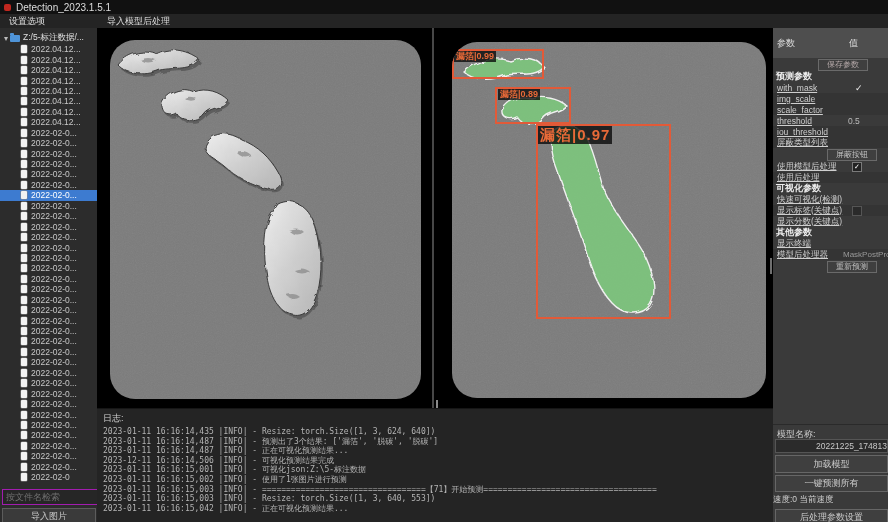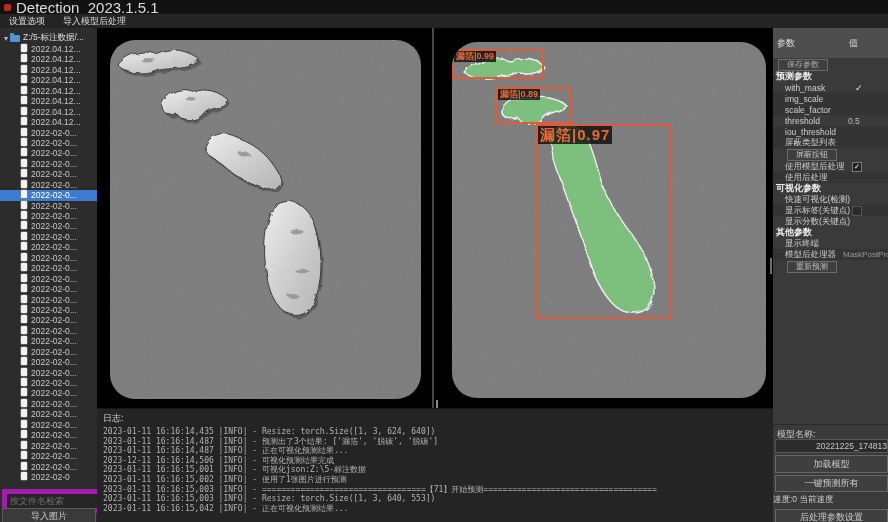--- a/index.html
+++ b/index.html
@@ -1,37 +1,37 @@
 <!DOCTYPE html>
 <html><head>
 <meta charset="utf-8">
 <style>
   html,body{margin:0;padding:0;background:#000;}
   .app{position:relative;width:888px;height:522px;overflow:hidden;background:#1b1b1b;
        font-family:"Liberation Sans",sans-serif;color:#ccc;-webkit-font-smoothing:antialiased;}
   
   .titlebar{position:absolute;left:0;top:0;width:888px;height:14px;background:#111;display:flex;align-items:center;}
   .app-logo{width:7px;height:7px;background:#c0271f;border-radius:2px;margin:0 5px 0 4px;}
-  .title-text{font-size:15px;color:#ddd;}
-  .menubar{position:absolute;left:0;top:14px;width:888px;height:14px;background:#242424;display:flex;align-items:center;border-bottom:1px solid #161616;}
+  .title-text{font-size:10px;color:#ddd;}
+  .menubar{position:absolute;left:0;top:14px;width:888px;height:14px;background:#242424;display:flex;align-items:center;border-bottom:1px solid #161616;gap:44px;}
   .menu-item{font-size:9px;color:#ddd;padding:0 9px;height:14px;line-height:14px;}
   
   .sidebar{position:absolute;left:0;top:28px;width:97px;height:494px;background:#2c2c2c;border-right:1px solid #111;}
   .tree{position:absolute;left:0;top:4px;width:97px;height:454px;overflow:hidden;}
   .tree-root{display:flex;align-items:center;height:12px;padding-left:4px;white-space:nowrap;}
   .arrow{font-size:8px;color:#bbb;margin-right:2px;}
   .folder-icon{position:relative;width:10px;height:7px;background:#4f94d8;border-radius:1px;margin-right:3px;flex:none;}
   .folder-icon::before{content:"";position:absolute;left:0;top:-2px;width:4px;height:2px;background:#4f94d8;border-radius:1px 1px 0 0;}
   .tree-root-label{font-size:8.5px;color:#e0e0e0;overflow:hidden;}
-  .tree-item{display:flex;align-items:flex-start;height:10.45px;padding-left:21px;white-space:nowrap;}
+  .tree-item{display:flex;align-items:center;height:10.45px;padding-left:21px;white-space:nowrap;}
   .tree-item.selected{background:#3d7bd0;}
   .tree-item.selected .ti-label{color:#fff;}
   .file-icon{width:6px;height:8px;background:#f2f2f2;border-radius:1px;margin-right:4px;flex:none;box-shadow:0 0 0 0.5px #888;}
   .ti-label{font-size:8.5px;color:#c8c8c8;}
-  .search-input{position:absolute;left:2px;top:461px;width:89px;height:14px;background:#262626;border:5px solid #a21caf;
+  .search-input{position:absolute;left:2px;top:461px;width:89px;height:14px;background:#262626;border:1px solid #a21caf;
       color:#bbb;font-size:9px;font-family:"Liberation Sans",sans-serif;padding:0 3px;outline:none;}
   .search-input::placeholder{color:#6f6f6f;}
   .import-btn{position:absolute;left:2px;top:480px;width:92px;height:15px;background:#3a3a3a;border:1px solid #5c5c5c;
       color:#c8c8c8;font-size:9px;text-align:center;line-height:14px;}
   
   .image-area{position:absolute;left:97px;top:28px;width:676px;height:380px;background:#000;}
   .img-panel{position:absolute;overflow:hidden;border-radius:25px;}
   .img-left{left:13px;top:12px;width:311px;height:359px;}
   .img-right{left:355px;top:14px;width:314px;height:356px;}
   .pane-divider{position:absolute;left:335px;top:0;width:2px;height:380px;background:#474747;}
@@ -43,24 +43,24 @@
   .det-label-lg{font-size:15px;letter-spacing:1px;}
   
   .log-panel{position:absolute;left:97px;top:408px;width:676px;height:114px;background:#242424;border-top:1px solid #161616;overflow:hidden;}
   .log-title{font-size:9px;color:#cfcfcf;padding:3px 0 2px 6px;}
   .log-line{font-family:"DejaVu Sans Mono",monospace;font-size:8px;line-height:9.6px;color:#b4b4b4;white-space:pre;padding-left:6px;}
   
   .right-panel{position:absolute;left:773px;top:28px;width:115px;height:494px;background:#3a3a3a;}
   .phead{height:30px;background:#4e4e4e;display:flex;font-size:9px;color:#e2e2e2;align-items:center;}
   .phead .h1{padding-left:4px;width:72px;}
   .prow{height:11px;display:flex;align-items:center;position:relative;}
-  .prow .pname{font-size:8.5px;color:#cfcfcf;padding-left:12px;white-space:nowrap;}
+  .prow .pname{font-size:8.5px;color:#cfcfcf;padding-left:4px;white-space:nowrap;text-decoration:underline;}
   .prow.shade{background:#343434;}
   .psection{height:11px;font-size:9px;font-weight:bold;color:#ededed;padding-left:3px;display:flex;align-items:center;}
-  .btn-row{height:13px;display:flex;align-items:center;}
+  .btn-row{height:13px;display:flex;align-items:center;padding-left:40px;}
   .small-btn{margin-left:5px;width:48px;height:10px;background:#3f3f3f;border:1px solid #6a6a6a;color:#b4a8a8;
       font-size:8px;text-align:center;line-height:9px;}
   .small-btn.indent{margin-left:14px;color:#c0c0c0;}
   .pcheck{position:absolute;left:82px;color:#eee;font-size:9px;}
   .pval{position:absolute;left:75px;color:#bbb;font-size:8.5px;}
   .pvalgray{position:absolute;left:70px;color:#999;font-size:8px;white-space:nowrap;overflow:hidden;width:45px;}
   .checkbox{position:absolute;left:79px;width:8px;height:8px;background:#222;border:1px solid #7a7a7a;
       color:#fff;font-size:7px;line-height:8px;text-align:center;}
   .checkbox.empty{background:#2a2a2a;border-color:#555;}
   .model-section{position:absolute;left:0;top:396px;width:115px;height:98px;border-top:1px solid #2a2a2a;}

